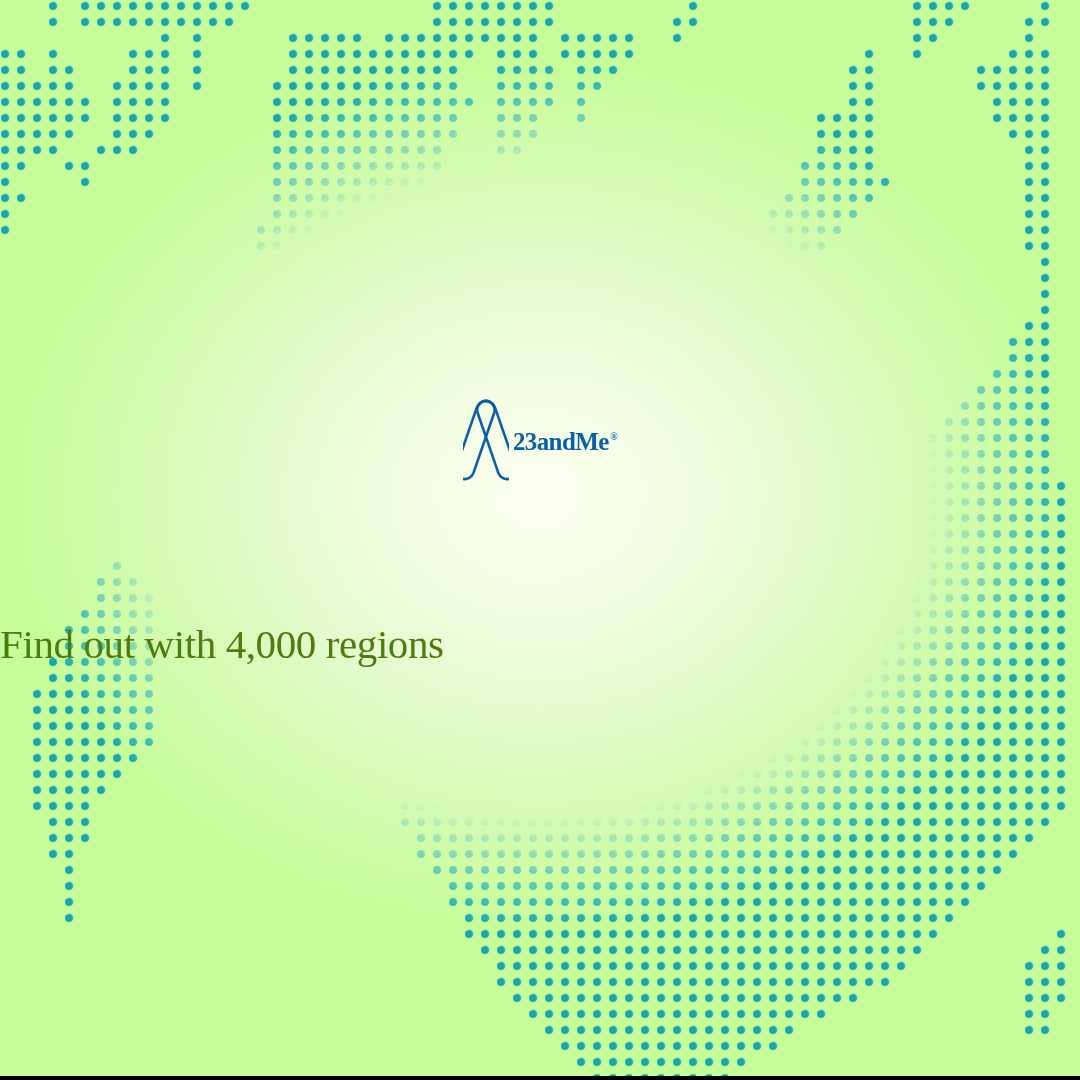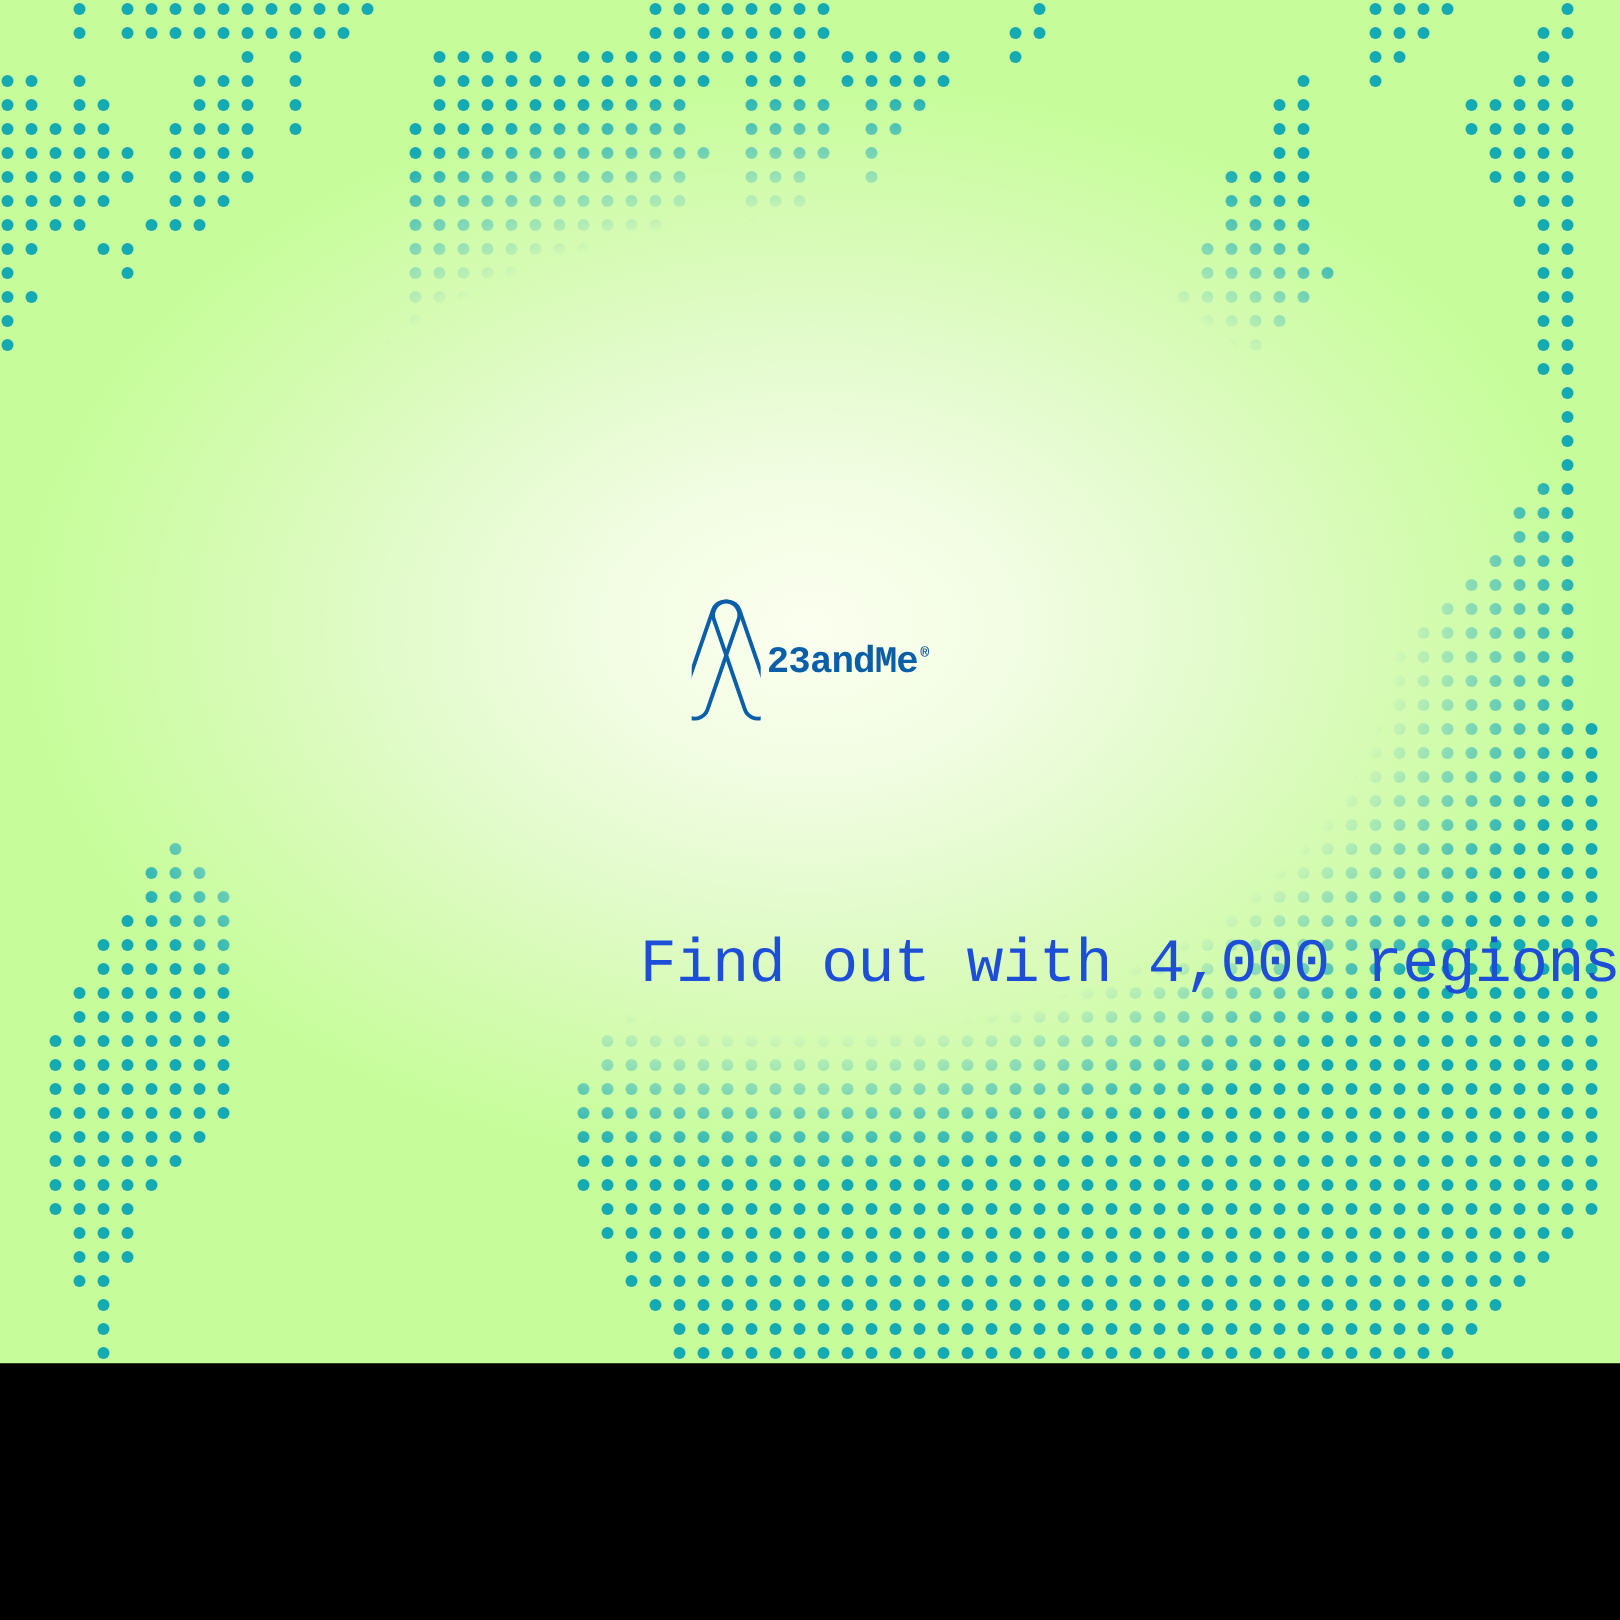--- a/index.html
+++ b/index.html
@@ -4,23 +4,23 @@
 <title>23andMe — How rare are you?</title>
 <style>
   html, body {
     margin: 0;
     padding: 0;
     background: #000;
   }
   #poster {
     position: relative;
     width: 1080px;
-    height: 909px;
+    height: 1076px;
     overflow: hidden;
-    font-family: Liberation Mono, monospace;
+    font-family: Liberation Serif, serif;
     
     background-color: #c6fd9a;
   }
   #bg-glow {
     position: absolute;
     inset: 0;
     background:
       radial-gradient(ellipse 58% 48% at 50% 46%,
         #fbffef 0%,
         #f2fde3 22%,
@@ -86,22 +86,22 @@
     font-weight: 300;
     letter-spacing: -1.2px;
     line-height: 1.05;
     margin: 0;
   }
   .subhead {
     position: absolute;
     left: 0;
     right: 0;
     top: 622px;
-    text-align: right;
-    color: #1d4ed8;
+    text-align: left;
+    color: #4d7c0f;
     font-size: 41px;
     font-weight: 300;
     letter-spacing: -0.4px;
     line-height: 1.1;
     margin: 0;
   }
 </style>
 </head>
 <body>
 

